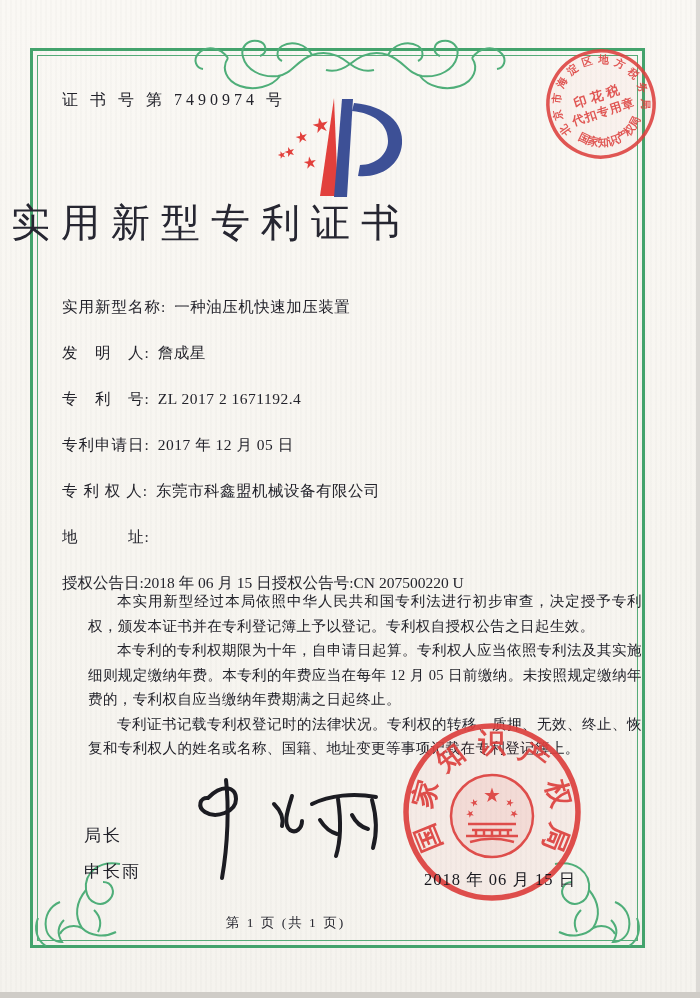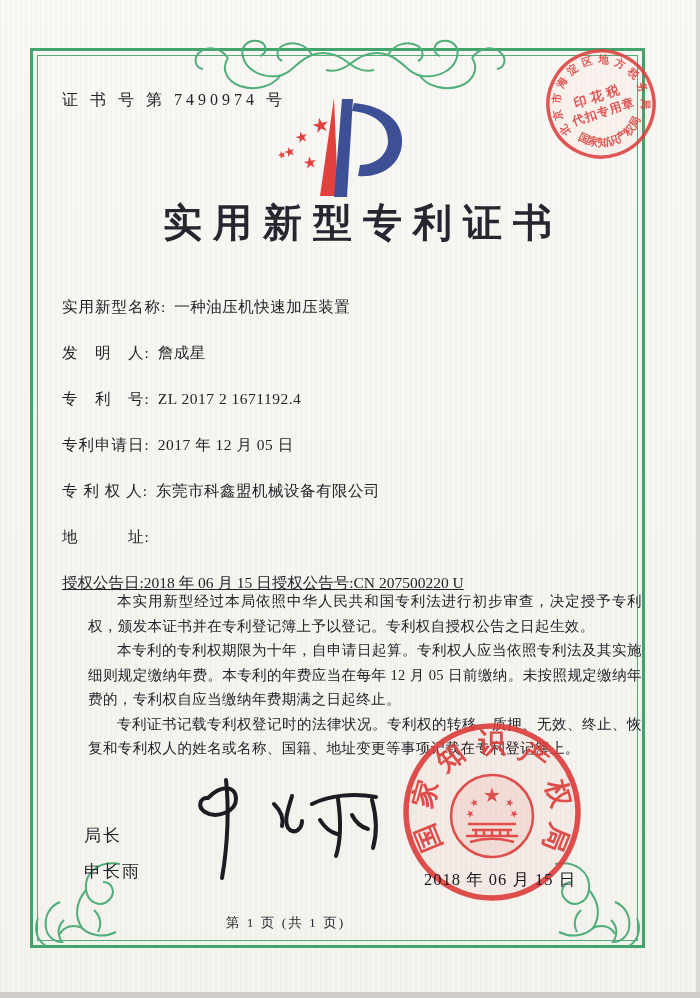--- a/index.html
+++ b/index.html
@@ -36,35 +36,35 @@
 
   .cert-no {
     position:absolute; left:62px; top:90px;
     font-size:16px; letter-spacing:4px; color:#23232b;
   }
 
   .logo { position:absolute; left:270px; top:96px; width:160px; height:145px; }
 
   .title {
     position:absolute; left:0; top:196px; width:100%;
-    text-align:center; font-size:39px; font-weight:700;
-    letter-spacing:11px; text-indent:11px; color:#262631;padding-left:15px;
+    font-size:39px; font-weight:400;
+    letter-spacing:11px; text-indent:11px; color:#262631;
   }
 
   .rows {
     position:absolute; left:62px; top:296px; width:580px;
     display:flex; flex-direction:column; gap:24px;
     font-size:15.5px; line-height:22px; color:#23232b;
   }
   .row { display:flex; }
   .row .lbl { white-space:pre; letter-spacing:1px; flex:none; margin-right:8px; }
   .row .val { letter-spacing:0.5px; }
   .val-address { max-width:452px; }
   .row-double { display:flex; }
-  .pair { display:flex;text-decoration:underline; }
+  .pair { display:flex; }
   .pair2 { }
 
   .paras {
     position:absolute; left:62px; top:589px; width:580px;
     font-size:14.5px; line-height:24.5px; text-align:justify;
     color:#23232b; letter-spacing:0.4px;
   }
   .paras p { text-indent:2em;margin-left:26px; }
 
   .officer { position:absolute; left:84px; top:806px; font-size:17px; line-height:36px; color:#23232b; letter-spacing:2px;margin-top:12px; }

